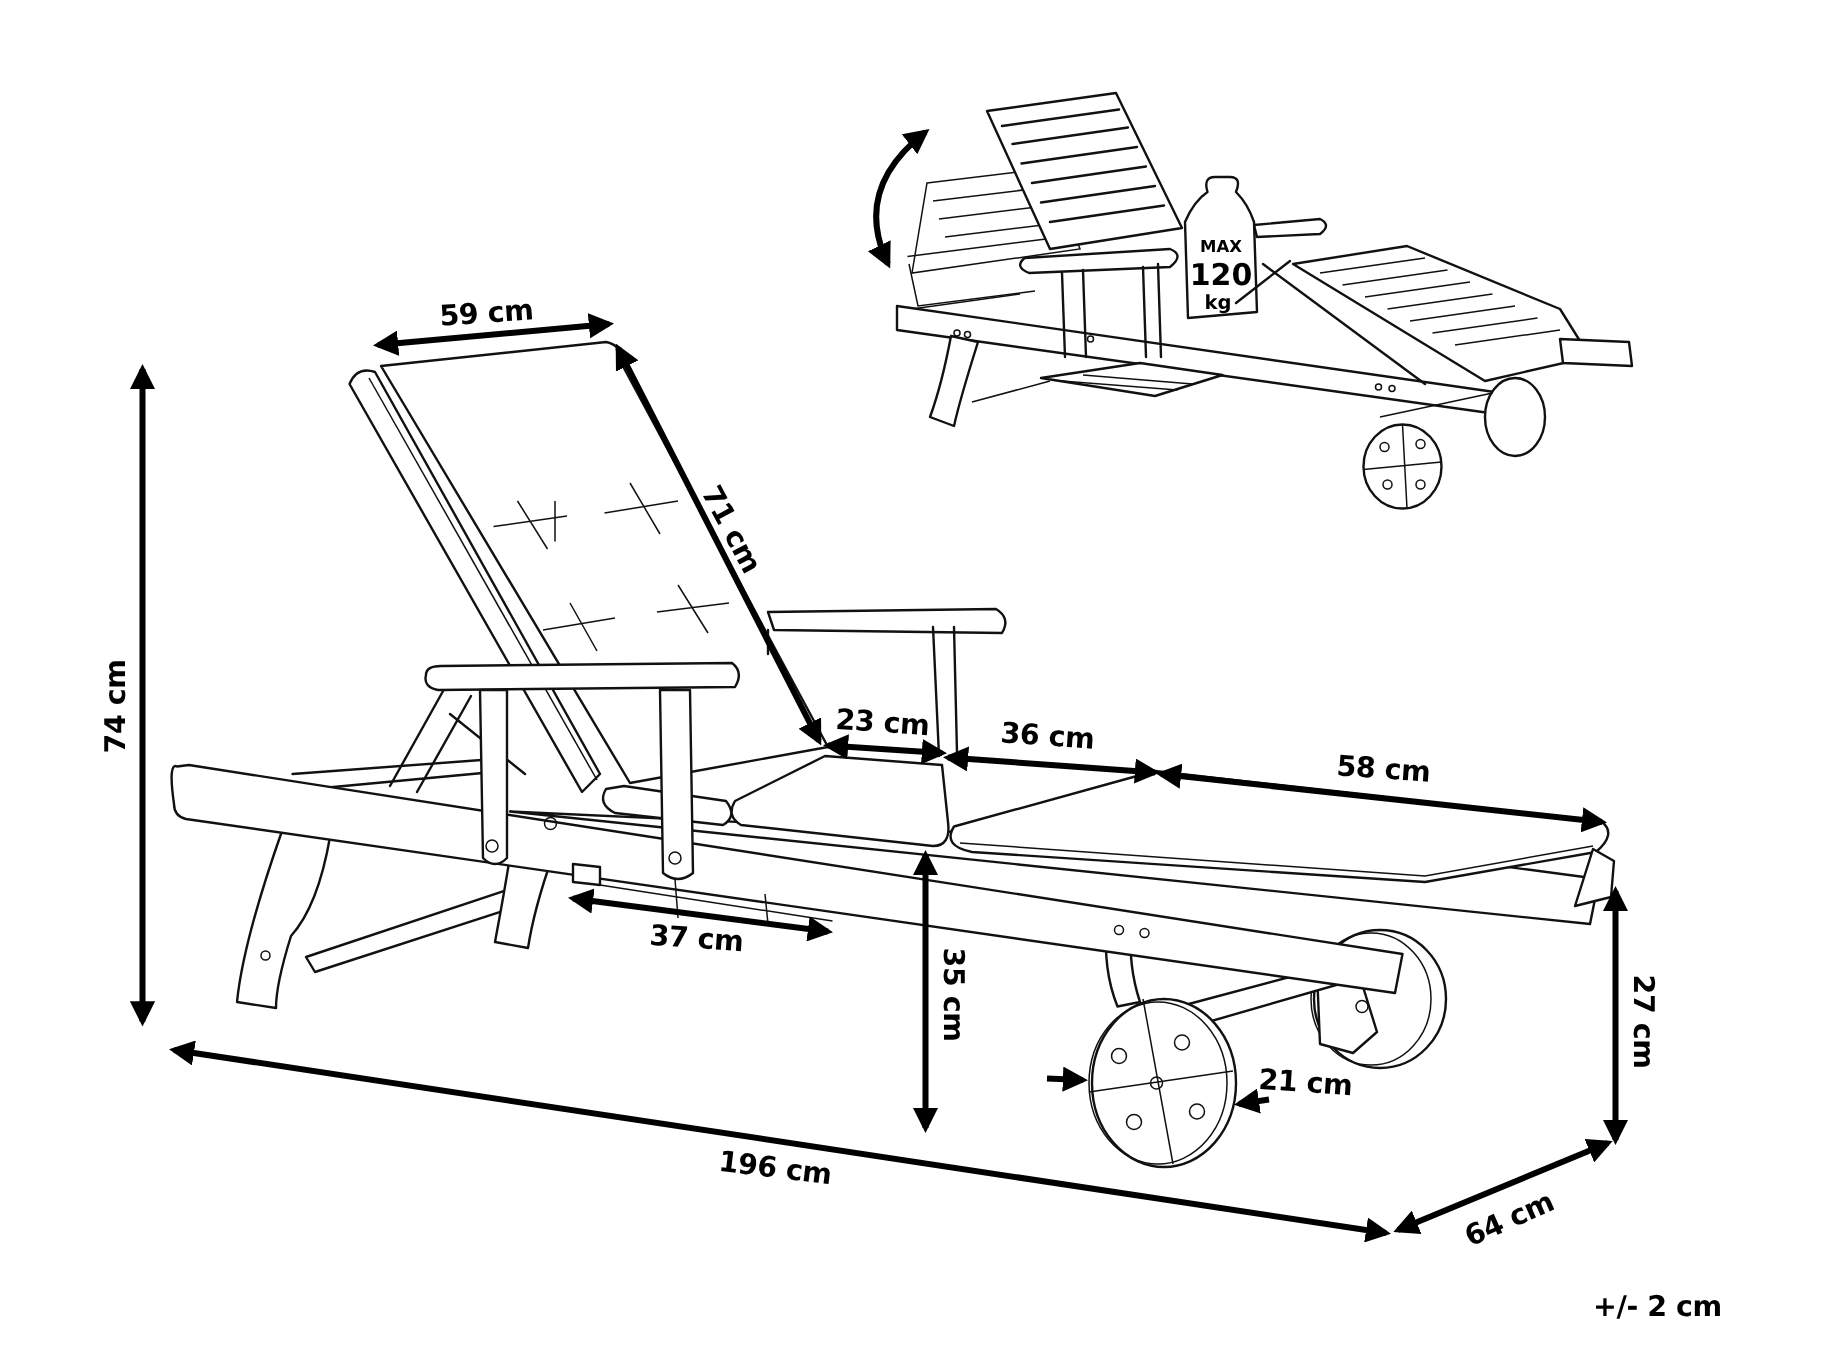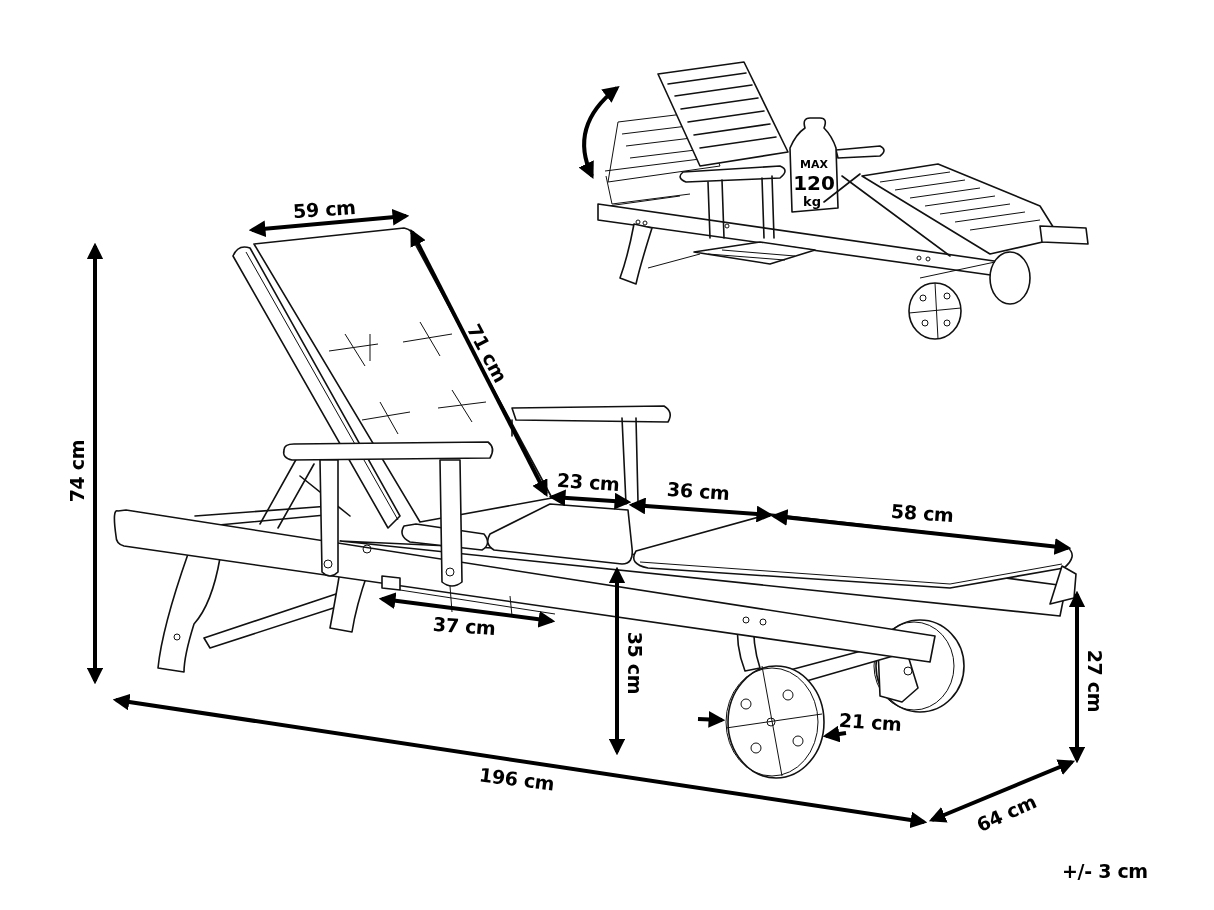--- a/index.html
+++ b/index.html
@@ -161,15 +161,15 @@
 <div class="lbl" style="left:456px; top:326px; transform:rotate(62deg);">71 cm</div>
 <div class="lbl" style="left:557px; top:455px; transform:rotate(4deg);">23 cm</div>
 <div class="lbl" style="left:667px; top:464px; transform:rotate(4deg);">36 cm</div>
 <div class="lbl" style="left:891px; top:486px; transform:rotate(4deg);">58 cm</div>
 <div class="lbl" style="left:433px; top:599px; transform:rotate(4deg);">37 cm</div>
 <div class="lbl" style="left:604px; top:636px; transform:rotate(90deg);">35 cm</div>
 <div class="lbl" style="left:839px; top:695px; transform:rotate(4deg);">21 cm</div>
 <div class="lbl" style="left:1064px; top:654px; transform:rotate(90deg);">27 cm</div>
 <div class="lbl" style="left:479px; top:752px; transform:rotate(7deg);">196 cm</div>
 <div class="lbl" style="left:975px; top:786px; transform:rotate(-24deg);">64 cm</div>
-<div class="lbl" style="left:1062px; top:844px;">+/- 3 cm</div>
+<div class="lbl" style="left:1062px; top:844px;">+/- 2 cm</div>
 
 </div>
 
 </body></html>

